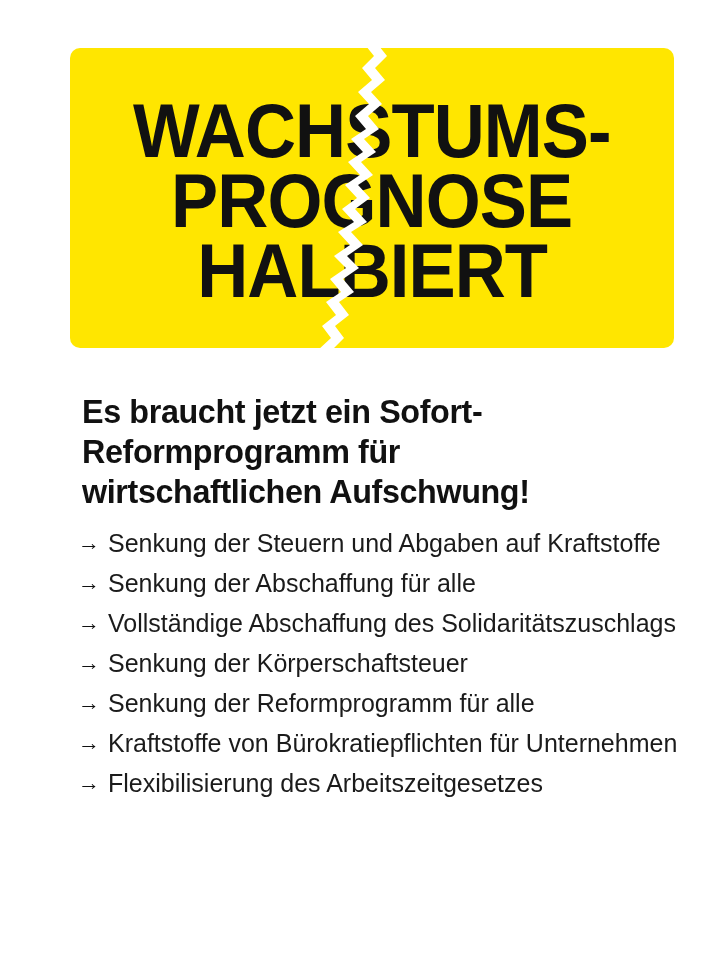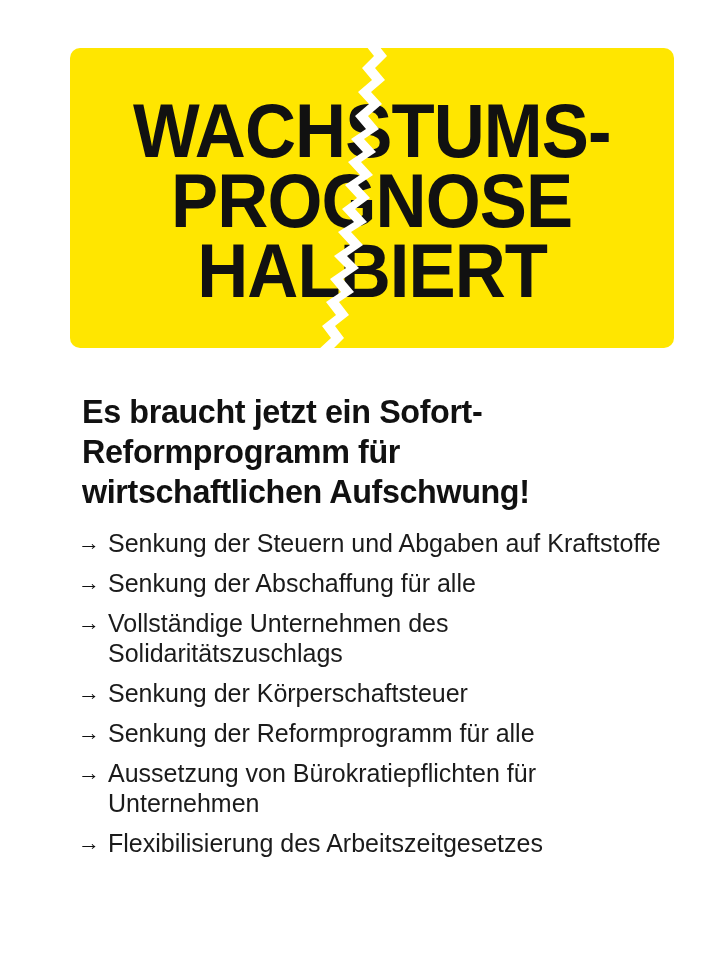--- a/index.html
+++ b/index.html
@@ -154,33 +154,33 @@
       <li class="bullet">
         <span class="arrow">→</span>
         <span class="btext"><span>Senkung der Steuern und Abgaben auf </span><b>Kraftstoffe</b></span>
       </li>
       <li class="bullet">
         <span class="arrow">→</span>
         <span class="btext"><span>Senkung der </span><b>Abschaffung</b><span> für alle</span></span>
       </li>
       <li class="bullet">
         <span class="arrow">→</span>
-        <span class="btext"><span>Vollständige Unternehmen des </span><b>Solidaritätszuschlags</b></span>
+        <span class="btext"><span>Vollständige Abschaffung des </span><b>Solidaritätszuschlags</b></span>
       </li>
       <li class="bullet">
         <span class="arrow">→</span>
         <span class="btext"><span>Senkung der </span><b>Körperschaftsteuer</b></span>
       </li>
       <li class="bullet">
         <span class="arrow">→</span>
         <span class="btext"><span>Senkung der </span><b>Reformprogramm</b><span> für alle</span></span>
       </li>
       <li class="bullet">
         <span class="arrow">→</span>
-        <span class="btext"><span>Aussetzung von </span><b>Bürokratiepflichten</b><span> für Unternehmen</span></span>
+        <span class="btext"><span>Kraftstoffe von </span><b>Bürokratiepflichten</b><span> für Unternehmen</span></span>
       </li>
       <li class="bullet">
         <span class="arrow">→</span>
         <span class="btext"><span>Flexibilisierung des </span><b>Arbeitszeitgesetzes</b></span>
       </li>
     </ul>
 
 </div>
 
 </body></html>

